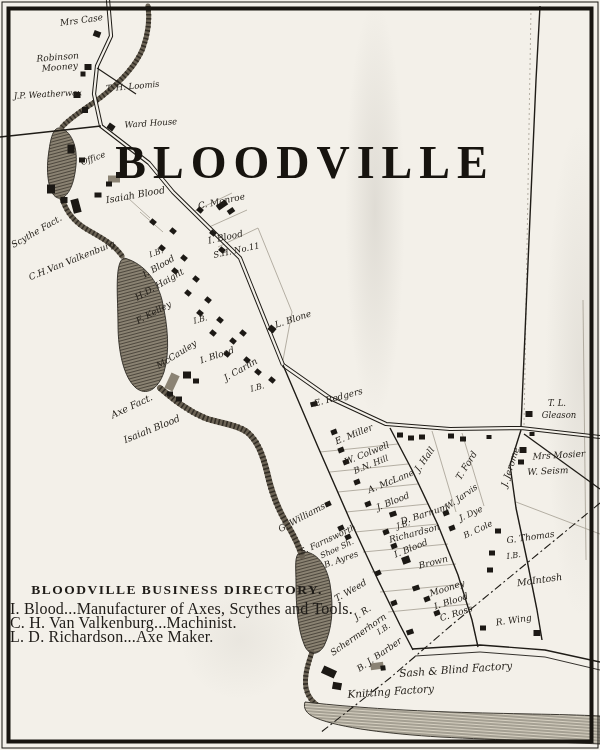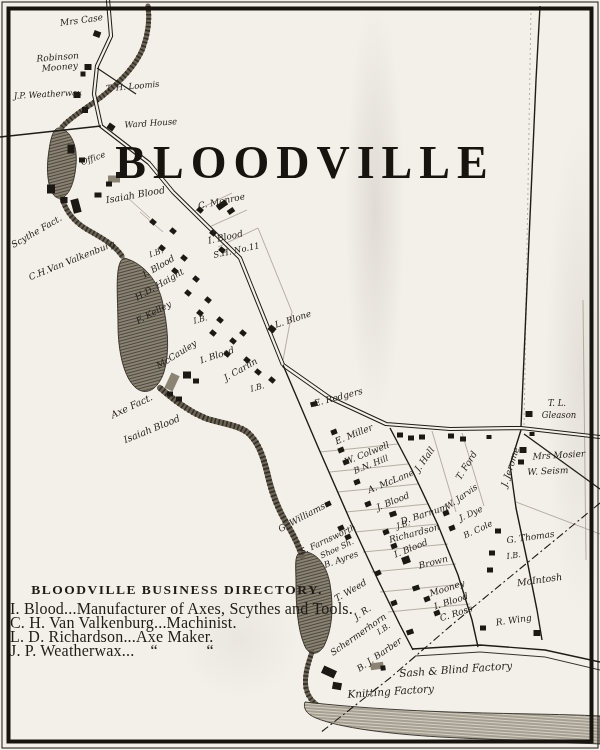--- a/index.html
+++ b/index.html
@@ -252,15 +252,14 @@
       <rect x="2" y="2" width="596" height="746" fill="none" stroke="#17140f" stroke-width="1"></rect>
       <rect x="8.5" y="8.5" width="583" height="733" fill="none" stroke="#17140f" stroke-width="4"></rect>
     </g>
   </svg>
 
   <div class="directory">
     <div class="dir-title">BLOODVILLE BUSINESS DIRECTORY.</div>
     <div class="dir-entry">I. Blood...Manufacturer of Axes, Scythes and Tools.</div>
     <div class="dir-entry">C. H. Van Valkenburg...Machinist.</div>
     <div class="dir-entry">L. D. Richardson...Axe Maker.</div>
-    <div class="dir-entry">J. P. Weatherwax... “   “</div>
   </div>
 </div>
 
 </body></html>

